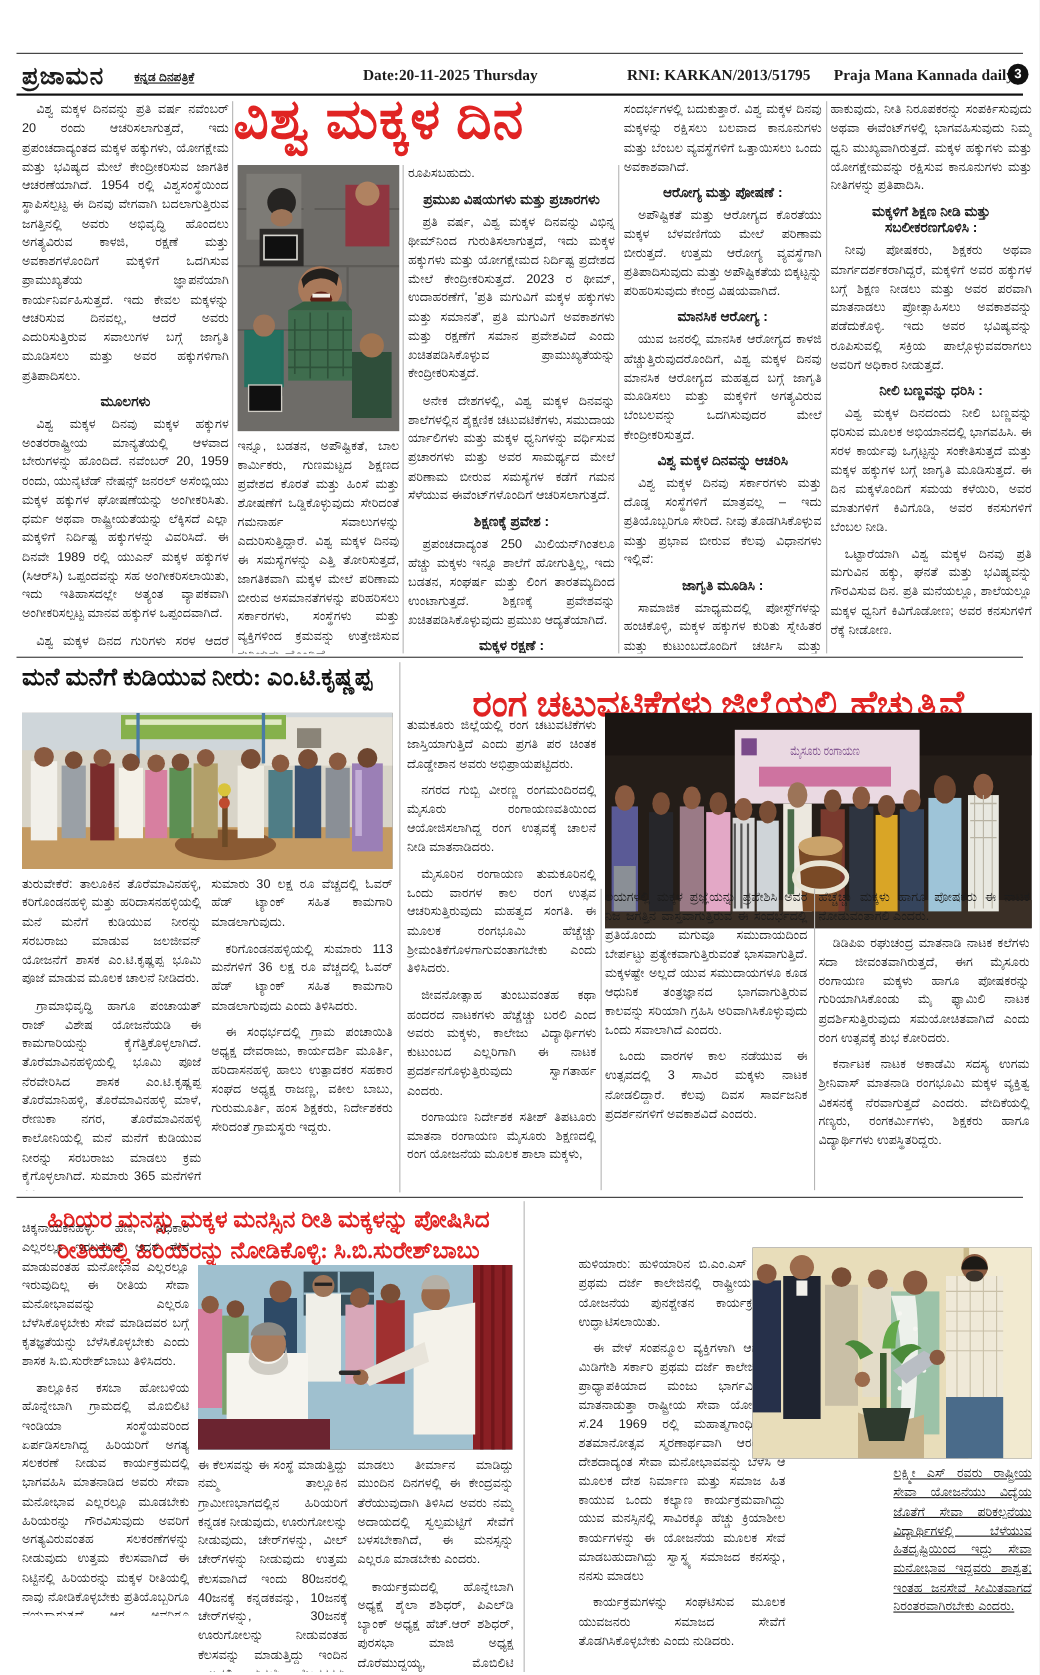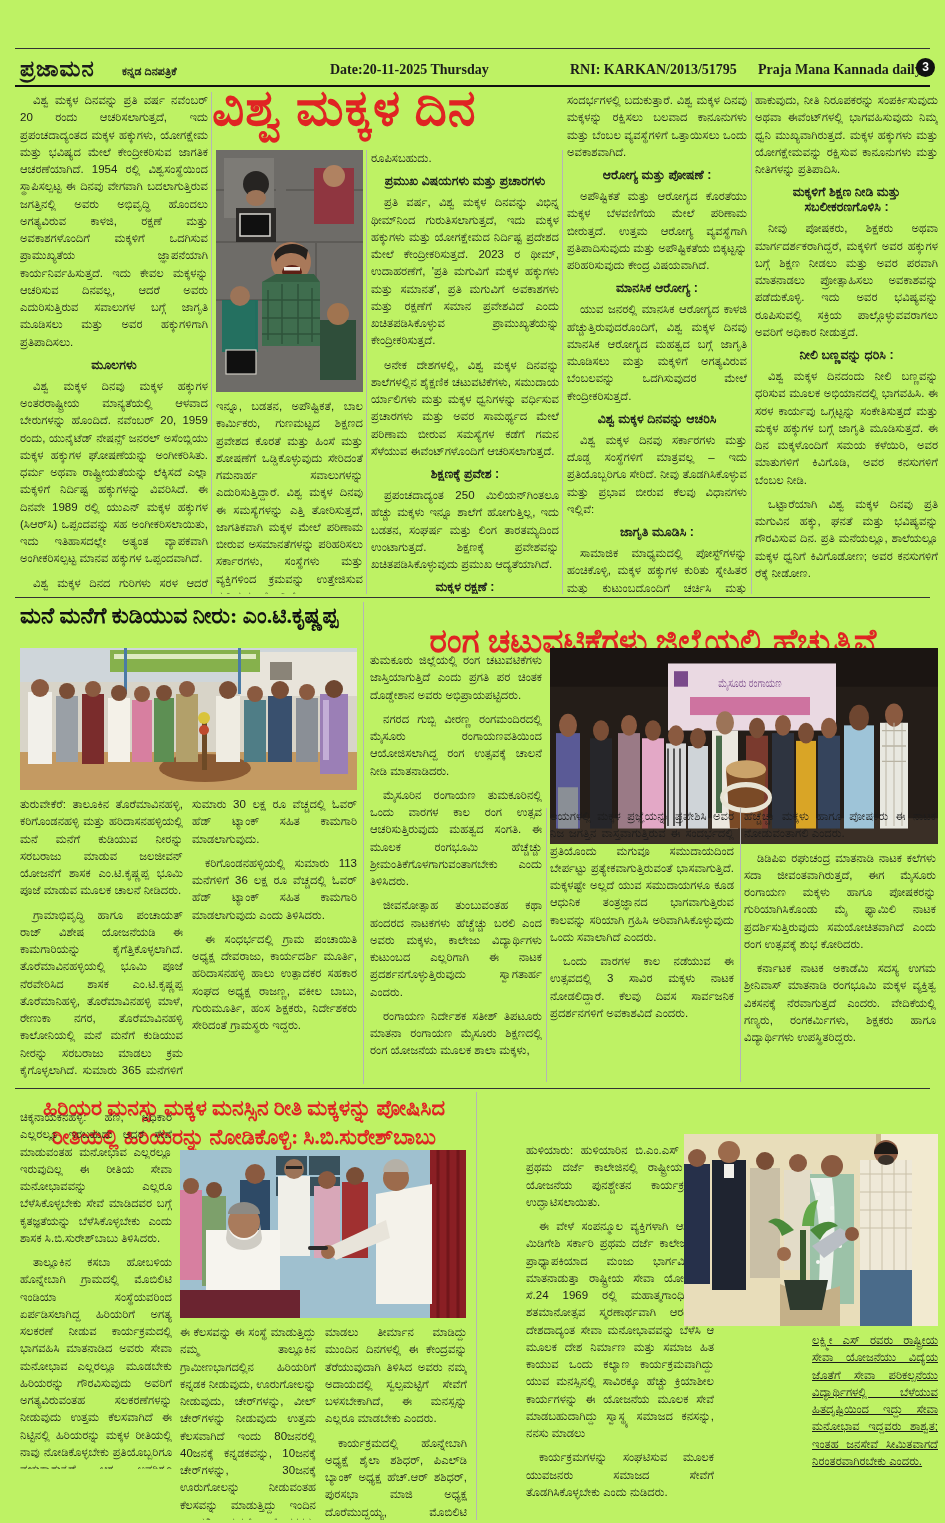--- a/index.html
+++ b/index.html
@@ -1,16 +1,16 @@
 <!DOCTYPE html>
 <html><head>
 <meta charset="utf-8">
 <style>
   html,body{margin:0;padding:0;background:#e9e9e9;}
-  .page{position:relative;width:945px;height:1523px;background:#bef264;margin:0 auto;
+  .page{position:relative;width:945px;height:1523px;background:#ffffff;margin:0 auto;
         font-family:"Liberation Sans",sans-serif;color:#1c1c1c;overflow:hidden;}
   .abs{position:absolute;}
   .hr{position:absolute;background:#333;height:1px;}
   .hr2{position:absolute;background:#111;height:2px;}
   .vr{position:absolute;background:#b5b5b5;width:1px;}
   
   .logo{font-weight:bold;font-size:22px;letter-spacing:1px;font-family:"Liberation Serif",serif;}
   .tagline{font-size:11px;font-weight:bold;}
   .mastmeta{font-size:14px;font-weight:bold;font-family:"Liberation Serif",serif;}
   .pagenum{width:19px;height:19px;border-radius:50%;background:#111;color:#fff;
@@ -34,21 +34,21 @@
   .photo{position:absolute;overflow:hidden;background:#888;}
   .photo svg{display:block;width:100%;height:100%;}
 </style>
 </head>
 <body>
 
 <div class="page">
 
   <div class="hr" style="left:15px;top:48px;width:915px;"></div>
   <div class="abs logo" style="left:20px;top:56px;">ಪ್ರಜಾಮನ</div>
-  <div class="abs tagline" style="left:122px;top:65px;">ಕನ್ನಡ ದಿನಪತ್ರಿಕೆ</div>
+  <div class="abs tagline" style="left:122px;top:65px;text-decoration:underline;">ಕನ್ನಡ ದಿನಪತ್ರಿಕೆ</div>
   <div class="abs mastmeta" style="left:330px;top:62px;">Date:20-11-2025 Thursday</div>
   <div class="abs mastmeta" style="left:570px;top:62px;">RNI: KARKAN/2013/51795</div>
   <div class="abs mastmeta" style="left:758px;top:62px;">Praja Mana Kannada daily</div>
   <div class="abs pagenum" style="left:916px;top:58px;">3</div>
   <div class="hr2" style="left:15px;top:85px;width:915px;"></div>
 
   <div class="abs hl-red-xl" style="left:212px;top:82px;width:350px;">ವಿಶ್ವ ಮಕ್ಕಳ ದಿನ</div>
 
   <div class="photo" style="left:216px;top:150px;width:147px;height:242px;">
     <svg viewBox="0 0 147 242" preserveAspectRatio="none">

